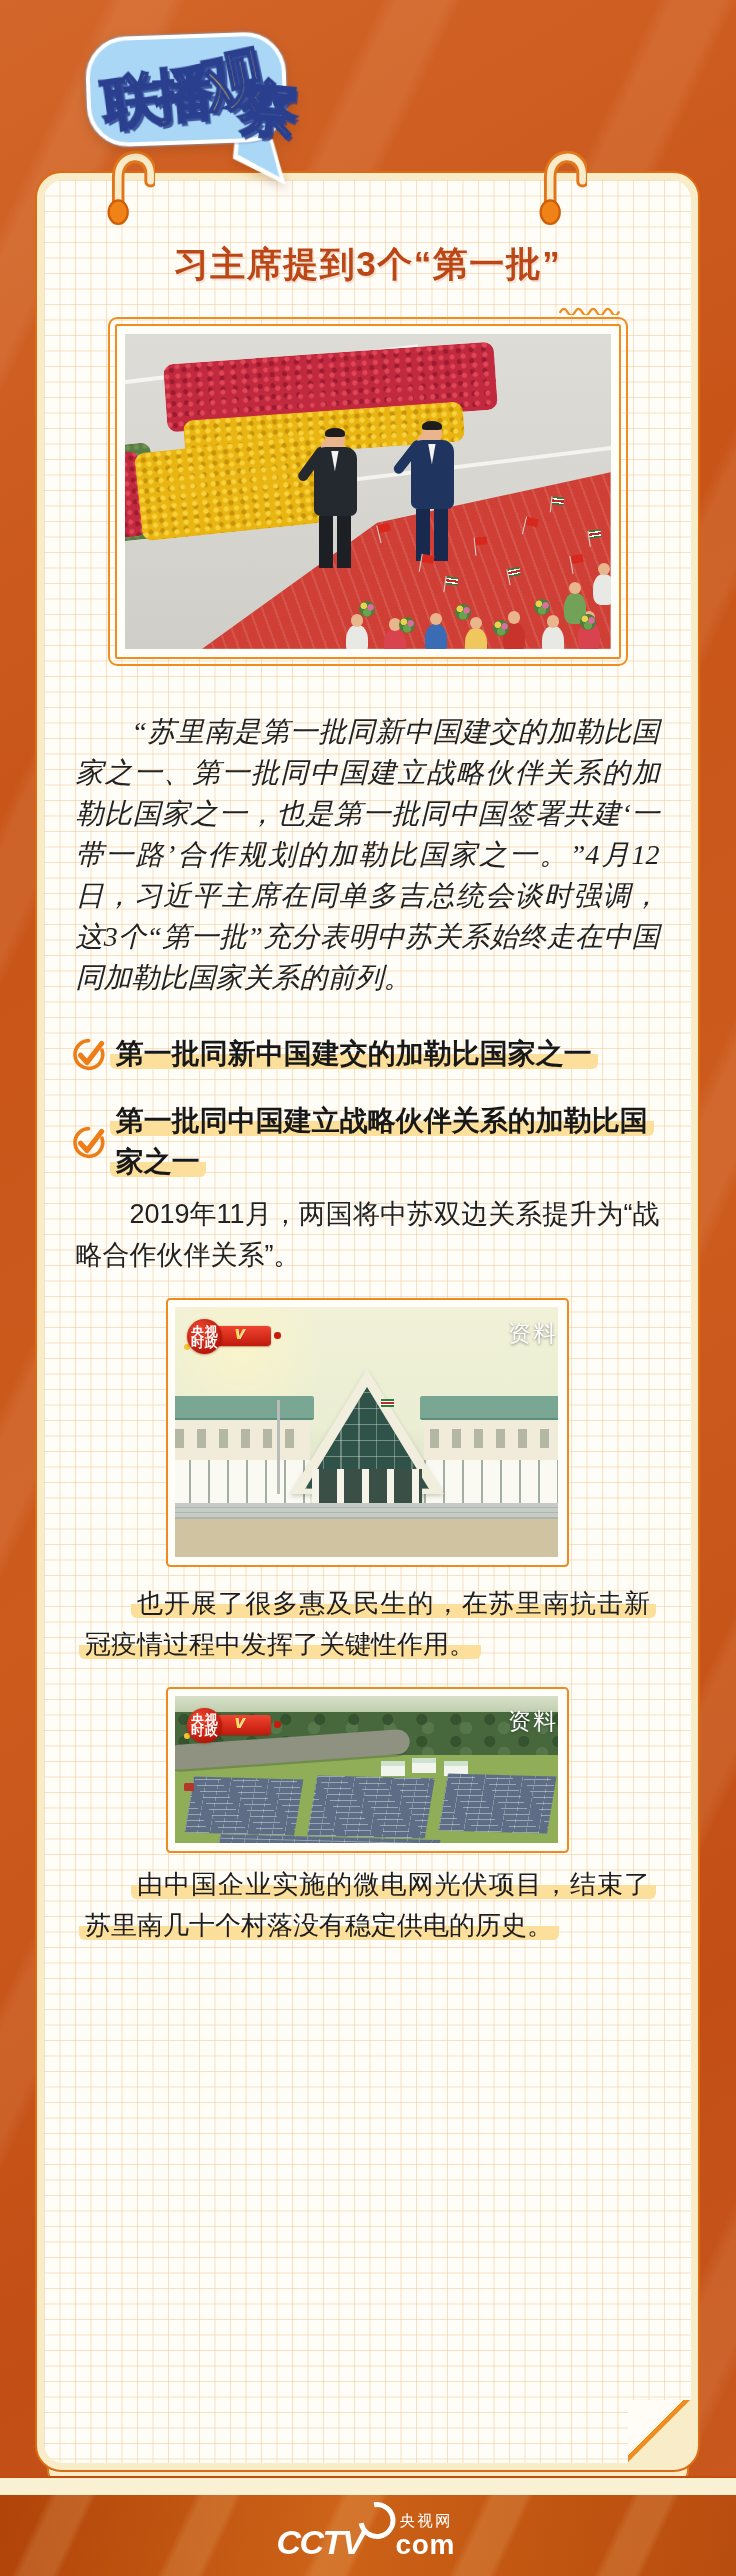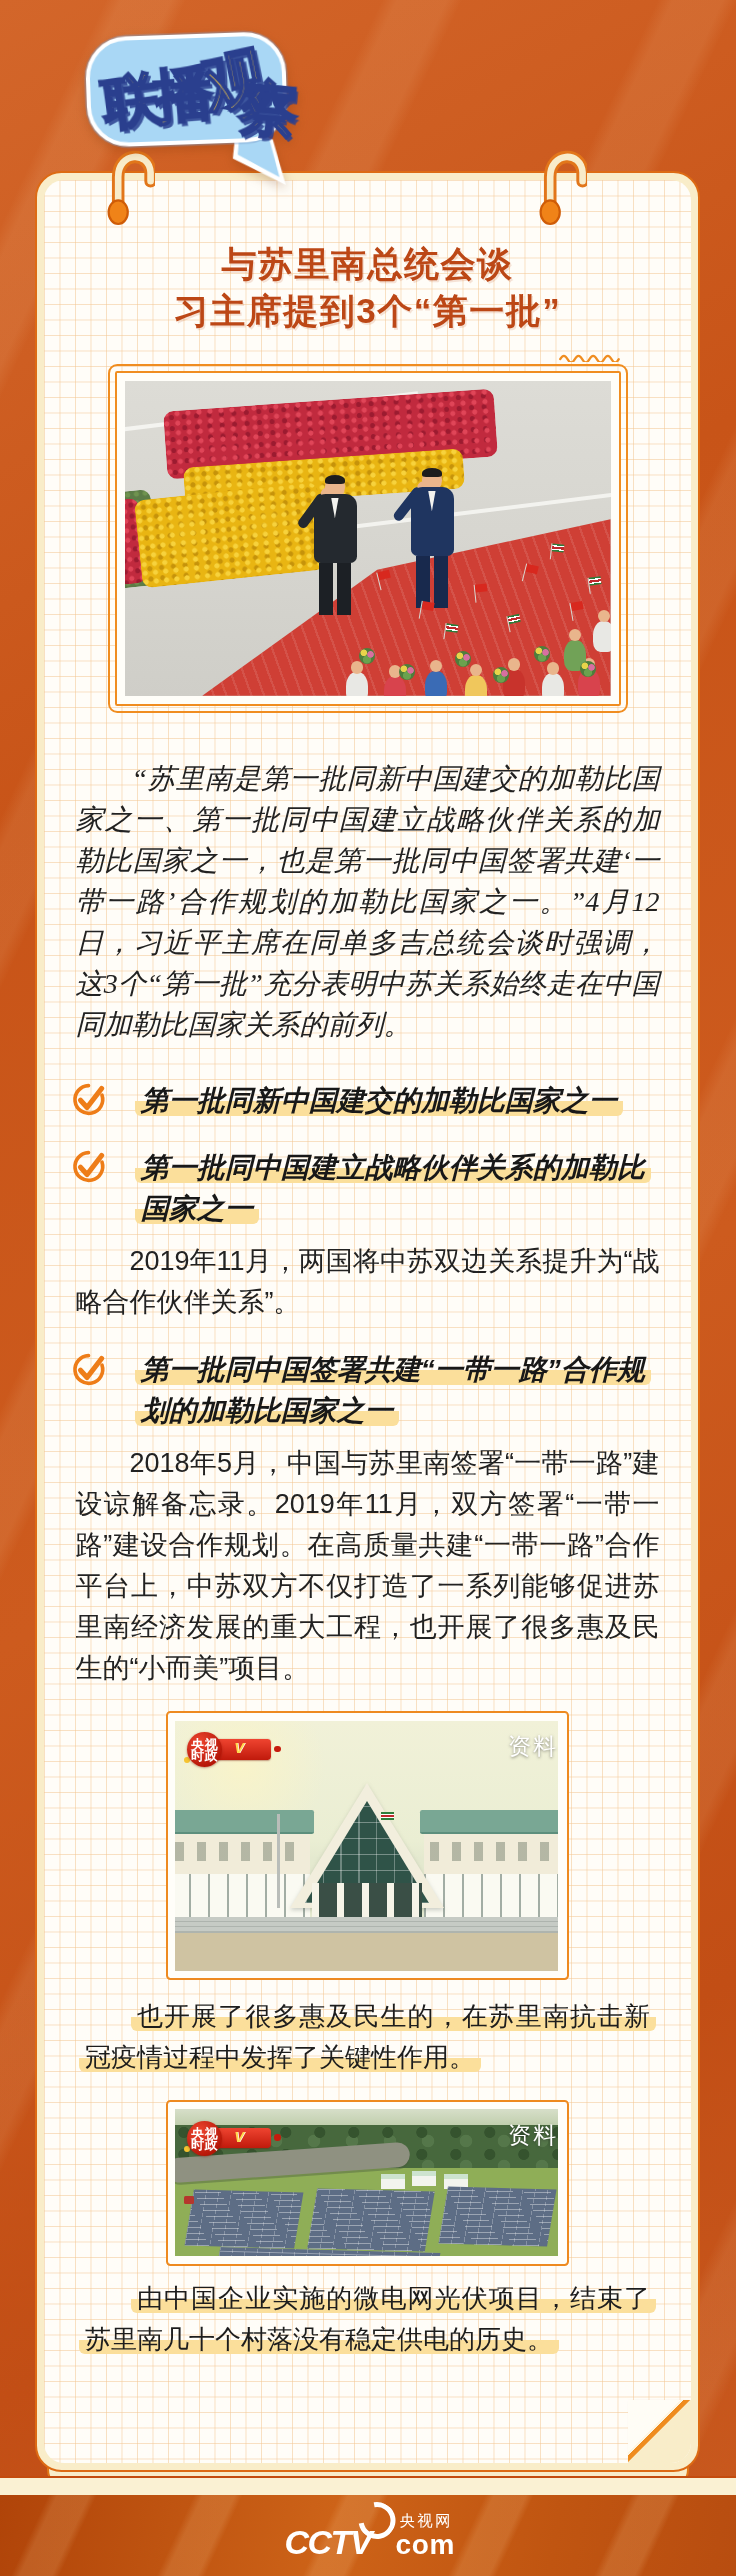--- a/index.html
+++ b/index.html
@@ -90,21 +90,21 @@
   .bq { position:absolute; width:16px; height:16px; border-radius:50%; background:#4e7d3c;
         background-image:radial-gradient(circle at 30% 30%, #e8d44a 2.9px, transparent 3.7px),
                          radial-gradient(circle at 72% 40%, #d86fa0 2.9px, transparent 3.7px),
                          radial-gradient(circle at 50% 72%, #6aa24e 3.7px, transparent 4.4px); }
 
   
   .intro { margin:52px 7.4px 0; font-family:"Liberation Serif","DejaVu Serif",serif;
            font-size:28px; line-height:41px; color:#222; text-align:justify; text-indent:2em;font-style:italic; }
 
   
-  .sec-head { display:flex; margin:35px 2.9px 0; gap:29px; align-items:flex-start;font-style:italic; }
+  .sec-head { display:flex; margin:35px 2.9px 0; gap:4px; align-items:center; }
   .sec-head .icon { flex:0 0 35px; margin-top:2.2px; }
   .sec-head-text { font-size:28px; line-height:41px; font-weight:700; color:#181818; }
   .hl { background:linear-gradient(to top, #fbdf9b 0%, #fbdf9b 48%, rgba(251,223,155,0) 48%);
         padding:0 5.9px; border-radius:5.9px; -webkit-box-decoration-break:clone; box-decoration-break:clone; }
   .sec-body { margin:11.8px 7.4px 0; font-size:27px; line-height:41px; color:#222; text-align:justify; text-indent:2em; }
   .s2 .sec-head,.s3 .sec-head { margin-top:26.5px; }
 
   
   .vframe { width:403px; margin:22px auto 0; border:2.9px solid #ee8a1f; border-radius:4.4px;
             padding:7.4px; background:#fffef9; position:relative; }
@@ -182,21 +182,21 @@
              filter:drop-shadow(2.2px 2.9px 2.2px rgba(150,90,20,.30)); }
 
   
   .stripe { position:absolute; left:0; top:2476px; width:736px; height:19px; background:#faf1d3;
             border-top:2.2px solid #c44c0e; z-index:1; }
   .footer { position:absolute; left:0; top:2495px; width:736px; height:81px; z-index:2;
             background:linear-gradient(100deg,#b04409 0%, #cd6318 45%, #c05511 75%, #b84d10 100%); }
   .footer::after { content:""; position:absolute; inset:0;
             background:repeating-linear-gradient(115deg, rgba(255,255,255,0) 0 44px, rgba(255,214,160,.16) 52px 81px, rgba(255,255,255,0) 88px 132px); }
   .cctv-logo { position:absolute; left:50%; top:10.3px; transform:translateX(-50%); width:199px; height:62px; color:#fff; z-index:3; }
-  .l-cctv { position:absolute; left:16px; top:17.7px; font-size:34px; font-weight:900; font-style:italic; letter-spacing:-1.5px; }
+  .l-cctv { position:absolute; left:8px; top:17.7px; font-size:34px; font-weight:900; font-style:italic; letter-spacing:-1.5px; }
   .l-ring { position:absolute; left:90px; top:-2.9px; width:37px; height:37px; border:5.9px solid #fff;
             border-radius:50%; border-left-color:transparent; transform:rotate(35deg); }
   .l-cn  { position:absolute; left:131px; top:5.9px;  font-size:15.5px; letter-spacing:2.2px; font-weight:500; }
   .l-com { position:absolute; left:127px; top:23.6px; font-size:28px; font-weight:700; letter-spacing:0.7px; }
 </style>
 </head>
 <body>
 
 <div class="page">
 
@@ -220,21 +220,20 @@
     <path d="M22,96 V50 C22,16 64,14 66,44 V56" fill="none" stroke="#f8ecca" stroke-width="9" stroke-linecap="round"></path>
     <ellipse cx="22" cy="98" rx="13" ry="16" fill="#f08318" stroke="#cf5c07" stroke-width="3"></ellipse>
   </svg>
 
   <div class="sheet2"></div>
 
   <div class="card">
     <div class="panel">
 
       <h1 class="title">
-        <div>与苏里南总统会谈</div>
         <div>习主席提到3个“第一批”</div>
       </h1>
 
       <div class="frame1">
         <svg class="squiggle" width="63" height="11.8" viewBox="0 0 86 16">
           <path d="M3 11 q5 -9 10 0 t10 0 t10 0 t10 0 t10 0 t10 0 t10 0 t10 0" fill="none" stroke="#f08d20" stroke-width="3" stroke-linecap="round"></path>
         </svg>
         <div class="photo1">
           <div class="curb" style="left:-14.7px; top:29px; width:309px; height:3.7px; transform:rotate(-7deg);"></div>
           <div class="curb" style="left:132px; top:132px; width:383px; height:3.7px; transform:rotate(-7deg);"></div>
@@ -303,30 +302,20 @@
         <div class="sec-head">
           <svg class="icon" width="35" height="35" viewBox="0 0 48 48">
             <path d="M24 5 a19 19 0 1 0 18.5 13" fill="none" stroke="#ee7d18" stroke-width="5" stroke-linecap="round"></path>
             <path d="M13 25 l9 10 L42 9" fill="none" stroke="#ee7d18" stroke-width="7" stroke-linecap="round" stroke-linejoin="round"></path>
           </svg>
           <div class="sec-head-text"><span class="hl">第一批同中国建立战略伙伴关系的加勒比国家之一</span></div>
         </div>
         <p class="sec-body">2019年11月，两国将中苏双边关系提升为“战略合作伙伴关系”。</p>
       </div>
 
-      <div class="section s3">
-        <div class="sec-head">
-          <svg class="icon" width="35" height="35" viewBox="0 0 48 48">
-            <path d="M24 5 a19 19 0 1 0 18.5 13" fill="none" stroke="#ee7d18" stroke-width="5" stroke-linecap="round"></path>
-            <path d="M13 25 l9 10 L42 9" fill="none" stroke="#ee7d18" stroke-width="7" stroke-linecap="round" stroke-linejoin="round"></path>
-          </svg>
-          <div class="sec-head-text"><span class="hl">第一批同中国签署共建“一带一路”合作规划的加勒比国家之一</span></div>
-        </div>
-        <p class="sec-body">2018年5月，中国与苏里南签署“一带一路”建设谅解备忘录。2019年11月，双方签署“一带一路”建设合作规划。在高质量共建“一带一路”合作平台上，中苏双方不仅打造了一系列能够促进苏里南经济发展的重大工程，也开展了很多惠及民生的“小而美”项目。</p>
-      </div>
 
       <div class="vframe">
         <div class="vphoto vp2">
           <div class="h-glow"></div>
           <div class="h-ground"></div>
           <div class="h-steps"></div>
           <div class="h-wing" style="left:-5.9px;">
               <div class="h-arches"></div>
             </div>
           <div class="h-wing" style="right:-5.9px;">

